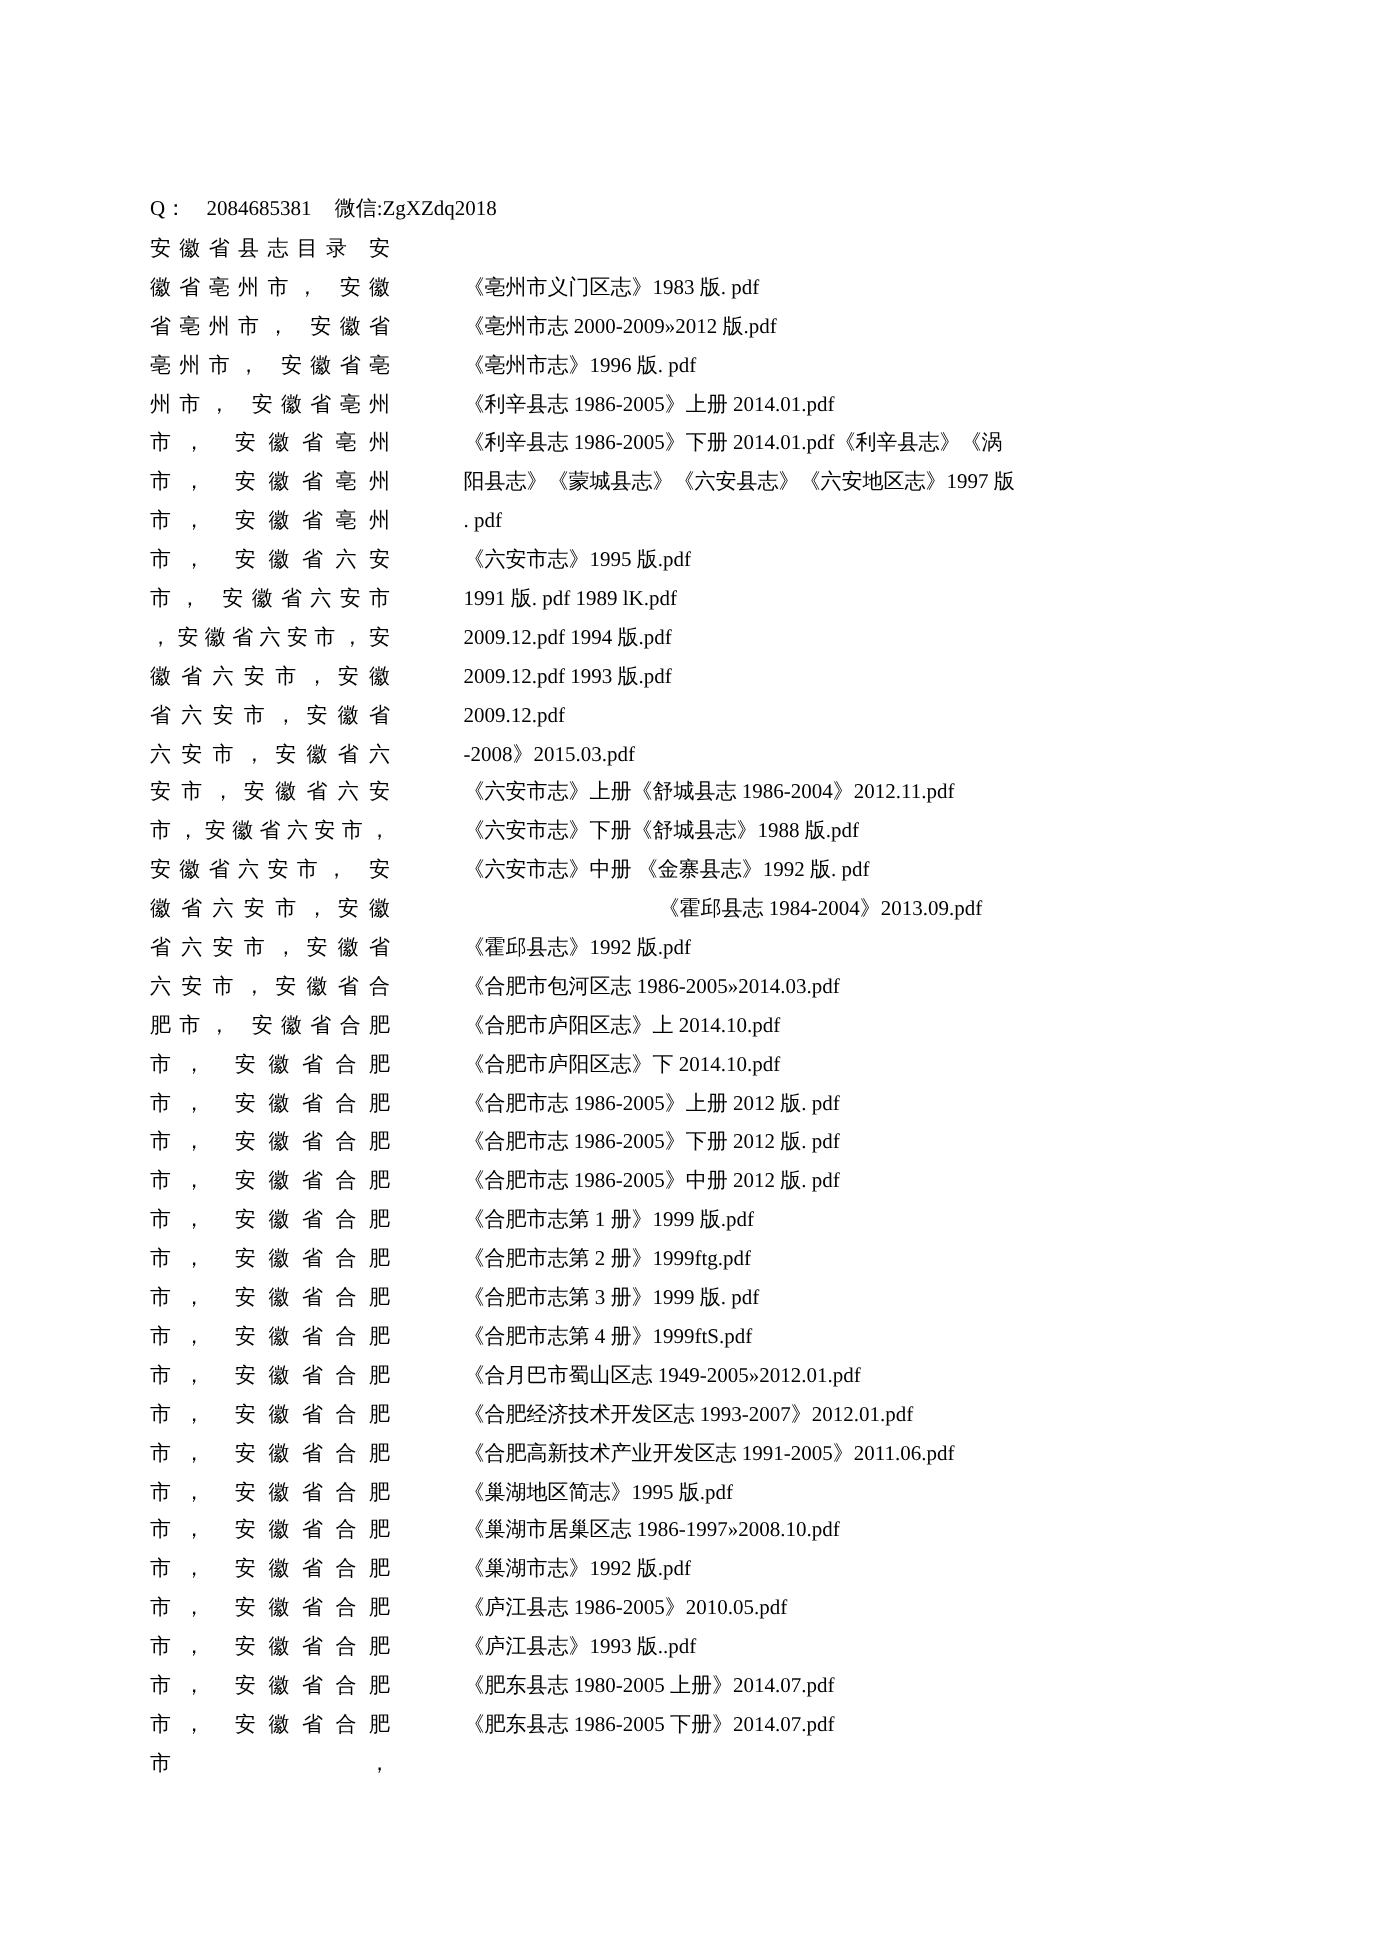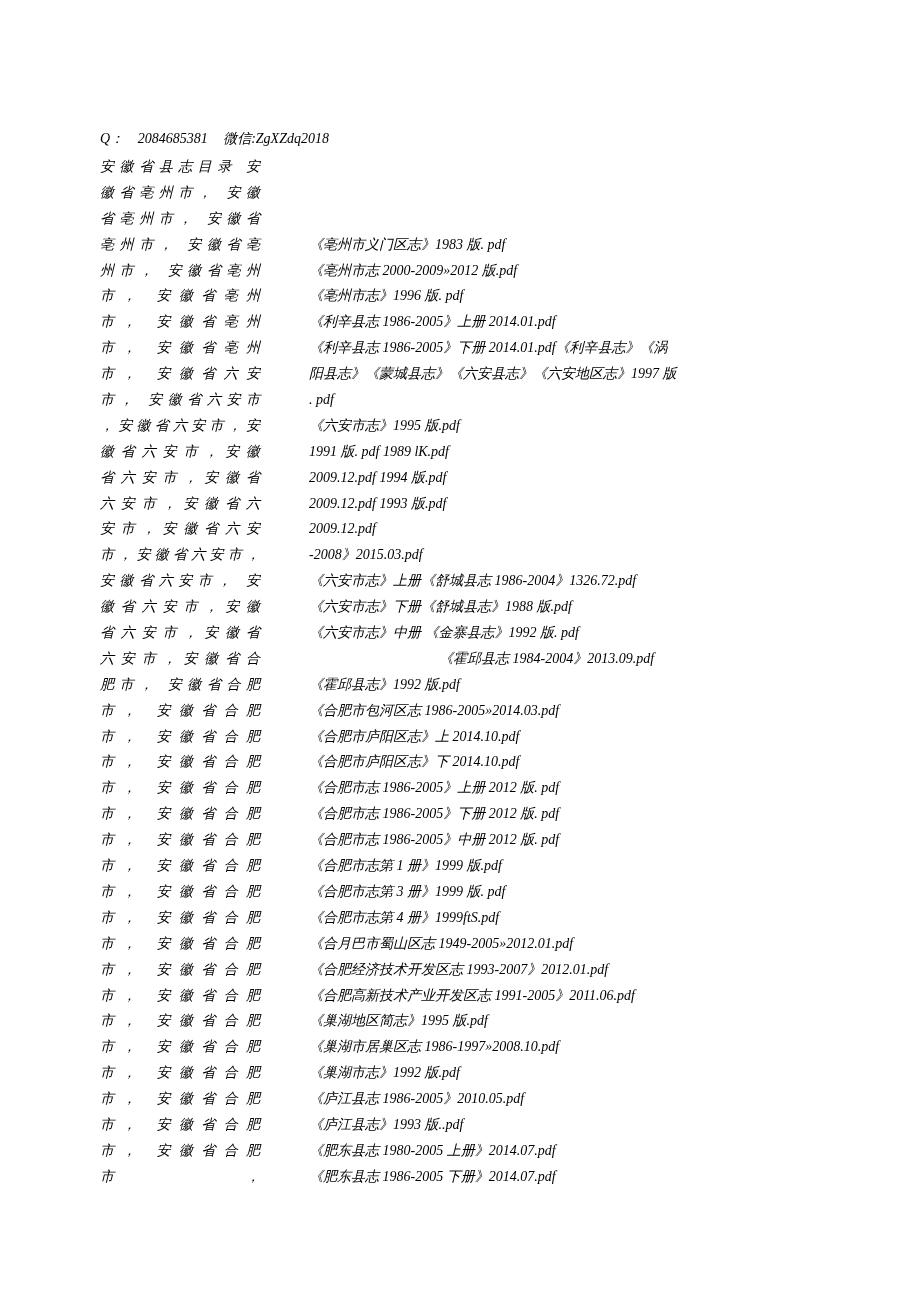--- a/index.html
+++ b/index.html
@@ -7,30 +7,29 @@
     padding: 0;
     background: #fff;
     font-family: "SimSun", "宋体", serif;
     font-size: 14px;
     color: #000;
     width: 920px;
   }
   .page {
     padding: 130px 100px 60px 100px;
     position: relative;
-    font-style: italic;
   }
   .header-line {
     margin-bottom: 6px;
   }
   .header-line .q { margin-right: 10px; }
   .header-line .wx { margin-left: 12px; }
   .columns {
     display: flex;
-    align-items: flex-end;
+    align-items: center;
     line-height: 1.85;
   }
   .col-left {
     width: 160px;
     flex-shrink: 0;
     text-align: justify;
     text-align-last: justify;
   }
   .col-left div {
     white-space: nowrap;
@@ -110,32 +109,33 @@
       <div>《利辛县志 1986-2005》上册 2014.01.pdf</div>
       <div>《利辛县志 1986-2005》下册 2014.01.pdf《利辛县志》《涡</div>
       <div>阳县志》《蒙城县志》《六安县志》《六安地区志》1997 版</div>
       <div>. pdf</div>
       <div>《六安市志》1995 版.pdf</div>
       <div>1991 版. pdf  1989 lK.pdf</div>
       <div>2009.12.pdf  1994 版.pdf</div>
       <div>2009.12.pdf  1993 版.pdf</div>
       <div>2009.12.pdf</div>
       <div>-2008》2015.03.pdf</div>
-      <div>《六安市志》上册《舒城县志 1986-2004》1326.72.pdf</div>
+      <div>《六安市志》上册《舒城县志 1986-2004》2012.11.pdf</div>
       <div>《六安市志》下册《舒城县志》1988 版.pdf</div>
       <div>《六安市志》中册 《金寨县志》1992 版. pdf</div>
       <div class="indent-block">《霍邱县志 1984-2004》2013.09.pdf</div>
       <div>《霍邱县志》1992 版.pdf</div>
       <div>《合肥市包河区志 1986-2005»2014.03.pdf</div>
       <div>《合肥市庐阳区志》上 2014.10.pdf</div>
       <div>《合肥市庐阳区志》下 2014.10.pdf</div>
       <div>《合肥市志 1986-2005》上册 2012 版. pdf</div>
       <div>《合肥市志 1986-2005》下册 2012 版. pdf</div>
       <div>《合肥市志 1986-2005》中册 2012 版. pdf</div>
       <div>《合肥市志第 1 册》1999 版.pdf</div>
+      <div>《合肥市志第 2 册》1999ftg.pdf</div>
       <div>《合肥市志第 3 册》1999 版. pdf</div>
       <div>《合肥市志第 4 册》1999ftS.pdf</div>
       <div>《合月巴市蜀山区志 1949-2005»2012.01.pdf</div>
       <div>《合肥经济技术开发区志 1993-2007》2012.01.pdf</div>
       <div>《合肥高新技术产业开发区志 1991-2005》2011.06.pdf</div>
       <div>《巢湖地区简志》1995 版.pdf</div>
       <div>《巢湖市居巢区志 1986-1997»2008.10.pdf</div>
       <div>《巢湖市志》1992 版.pdf</div>
       <div>《庐江县志 1986-2005》2010.05.pdf</div>
       <div>《庐江县志》1993 版..pdf</div>

